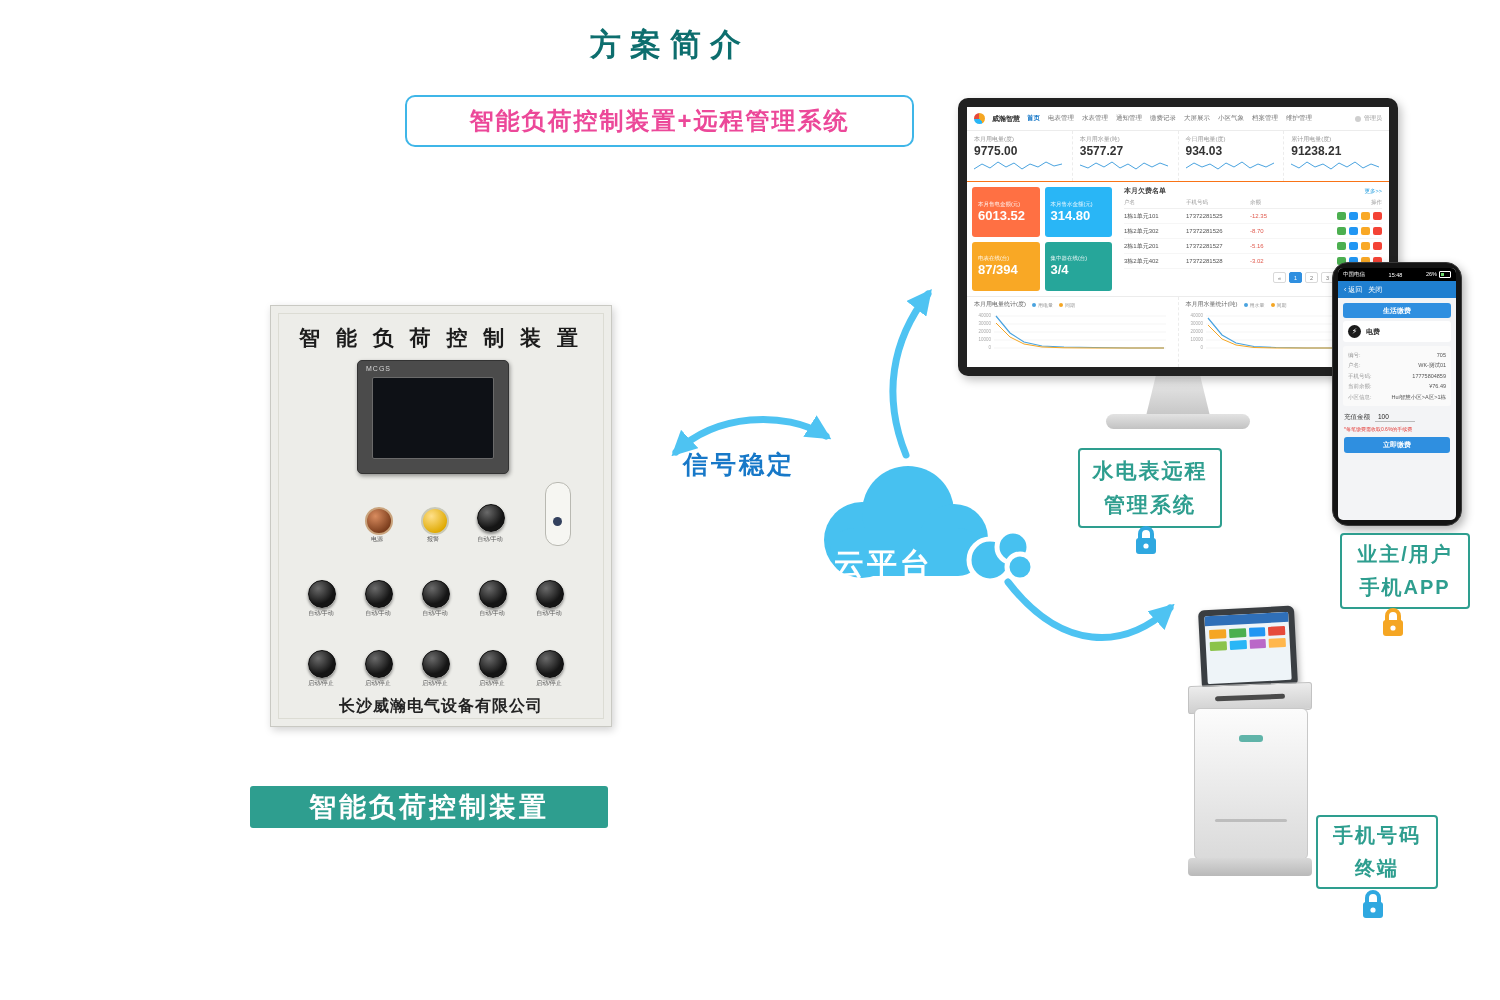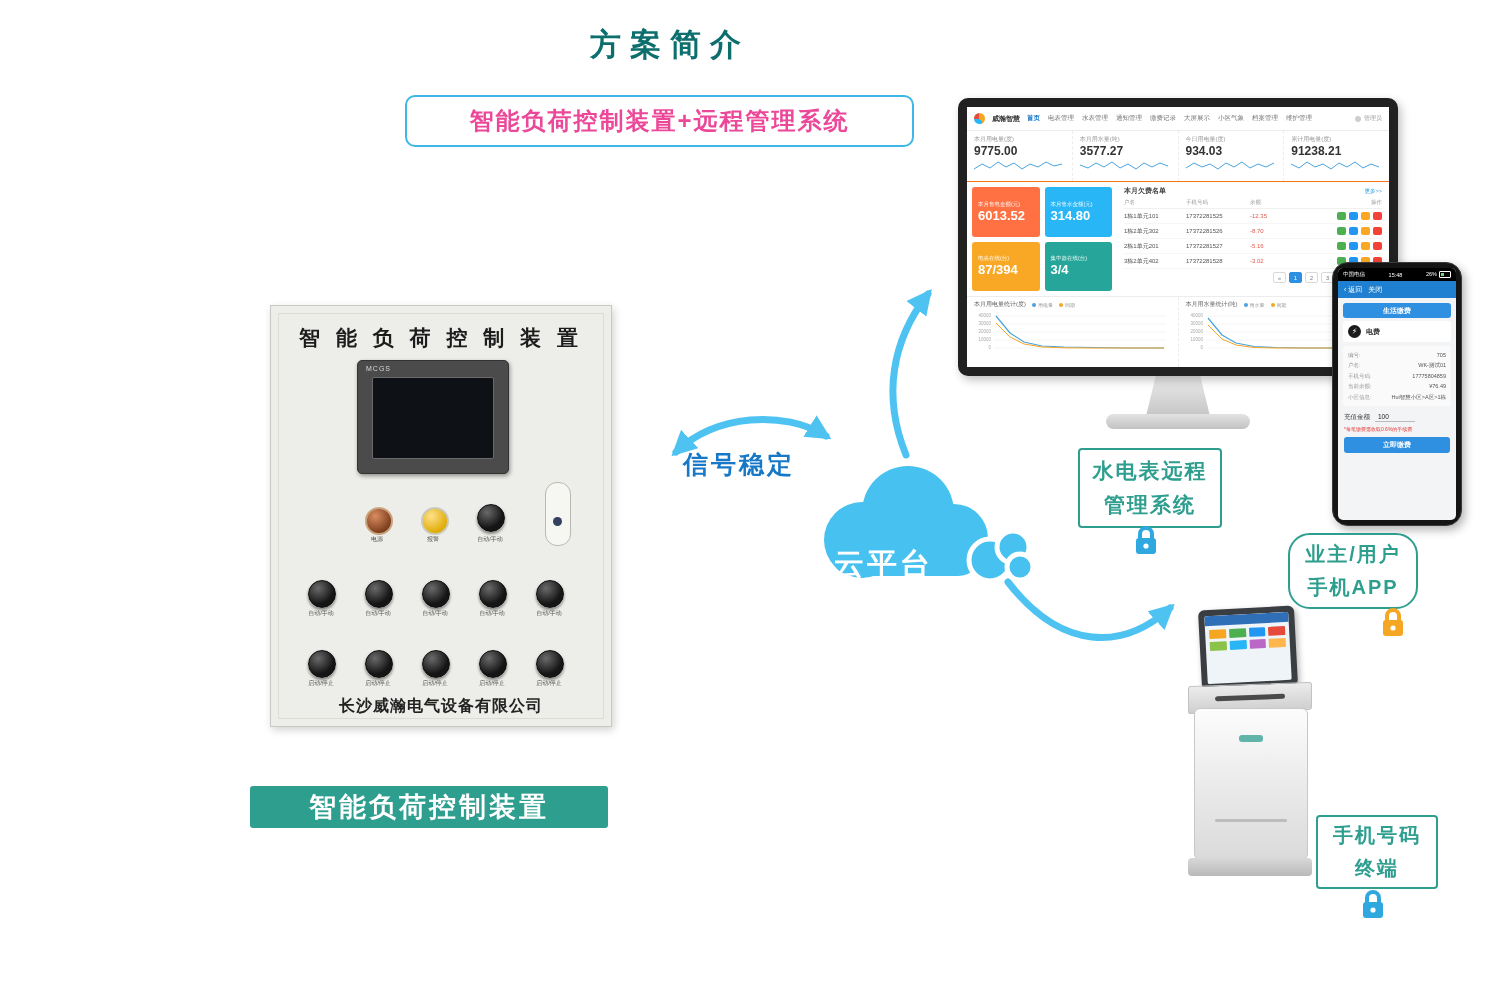--- a/index.html
+++ b/index.html
@@ -142,21 +142,21 @@
   .ph-amount .amt{border-bottom:1px solid #bbb;min-width:34px;padding:1px 3px;color:#222;}
   .ph-note{margin:2px 6px 0;font-size:5px;color:#e53935;flex:none;}
   .ph-pay{margin:5px 6px 0;height:16px;background:#2f8fe0;color:#fff;border-radius:3px;display:flex;
           align-items:center;justify-content:center;font-size:7px;font-weight:bold;flex:none;}
 
   
   .tag{position:absolute;border:2px solid #2e9e8f;background:#fff;color:#2e9e8f;font-weight:bold;
        text-align:center;border-radius:4px;display:flex;flex-direction:column;justify-content:center;
        gap:6px;z-index:4;letter-spacing:2px;}
   .tag-meter{left:1078px;top:448px;width:140px;height:76px;font-size:21px;}
-  .tag-app{left:1288px;top:533px;width:126px;height:72px;font-size:20px;border-radius:22px;}
+  .tag-app{left:1340px;top:533px;width:126px;height:72px;font-size:20px;}
   .tag-kiosk{left:1316px;top:815px;width:118px;height:70px;font-size:20px;}
   .lock{position:absolute;z-index:4;}
   .lock-cyan{color:#2fa8e0;}
   .lock-orange{color:#f5a623;}
 
   
   .kiosk{position:absolute;left:1180px;top:608px;width:140px;height:276px;z-index:2;}
   .kiosk-head{position:absolute;left:20px;top:0;width:96px;height:80px;background:#3a3e42;
               border-radius:6px;transform:rotate(-3deg);padding:6px;box-sizing:border-box;
               box-shadow:2px 3px 6px rgba(0,0,0,.3);}

